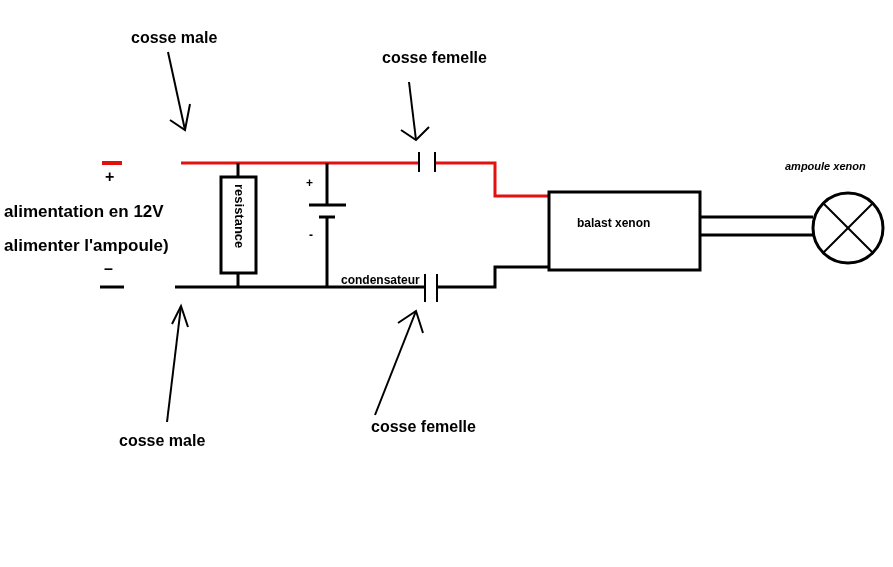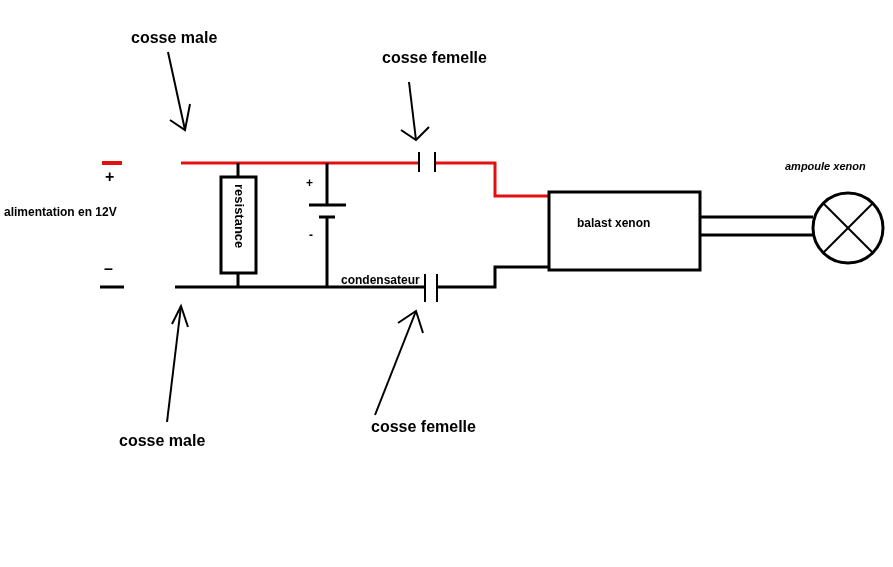--- a/index.html
+++ b/index.html
@@ -1,21 +1,21 @@
 <!DOCTYPE html>
 <html><head>
 <meta charset="utf-8">
 <style>
   html, body { margin: 0; padding: 0; background: #ffffff; }
   #canvas { position: relative; width: 885px; height: 567px; background: #ffffff; overflow: hidden; }
   svg { position: absolute; left: 0; top: 0; }
   .lbl { position: absolute; font-family: "Liberation Sans", sans-serif; font-weight: bold; color: #000; white-space: nowrap; }
   .big { font-size: 16px; }
   .mid { font-size: 12px; }
-  .small { font-size: 12px; line-height: 20px; }
+  .small { font-size: 17px; line-height: 20px; }
   .sign { font-size: 16px; }
   .vert { position: absolute; font-family: "Liberation Sans", sans-serif; font-weight: bold; font-size: 13px; transform: rotate(90deg); transform-origin: left top; white-space: nowrap; }
 </style>
 </head>
 <body>
 
 <div id="canvas">
   <svg width="893" height="567" viewBox="0 0 893 567">
 
     <line x1="102" y1="163" x2="122" y2="163" stroke="#e31010" stroke-width="4"></line>
@@ -71,20 +71,21 @@
 
   <div class="lbl big" style="left:131px; top:29px;">cosse male</div>
   <div class="lbl big" style="left:382px; top:49px;">cosse femelle</div>
   <div class="lbl big" style="left:119px; top:432px;">cosse male</div>
   <div class="lbl big" style="left:371px; top:418px;">cosse femelle</div>
 
   <div class="lbl sign" style="left:105px; top:168px;">+</div>
   <div class="lbl sign" style="left:104px; top:260px;">–</div>
 
   <div class="lbl small" style="left:4px; top:202px;">alimentation en 12V</div>
+  <div class="lbl small" style="left:4px; top:236px;">alimenter l'ampoule)</div>
 
   <div class="vert" style="left:247px; top:184px;">resistance</div>
 
   <div class="lbl mid" style="left:306px; top:176px;">+</div>
   <div class="lbl mid" style="left:309px; top:228px;">-</div>
   <div class="lbl mid" style="left:341px; top:225px;margin-top:48px;">condensateur</div>
 
   <div class="lbl mid" style="left:577px; top:216px;">balast xenon</div>
   <div class="lbl" style="left:785px; top:160px; font-size:11px;font-style:italic;">ampoule xenon</div>
 </div>

